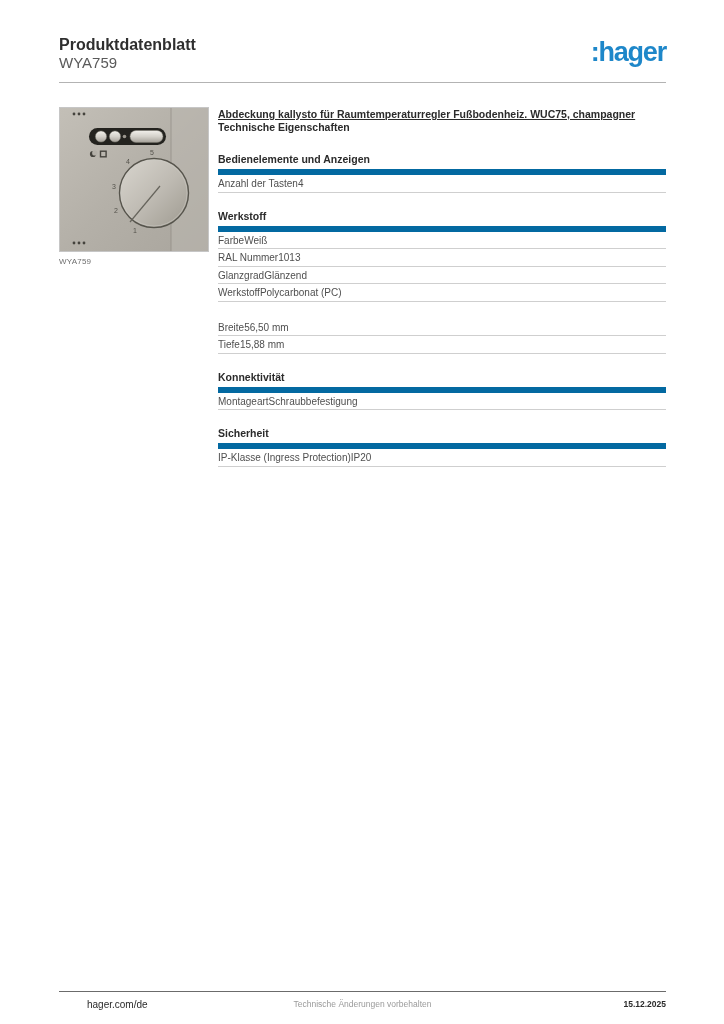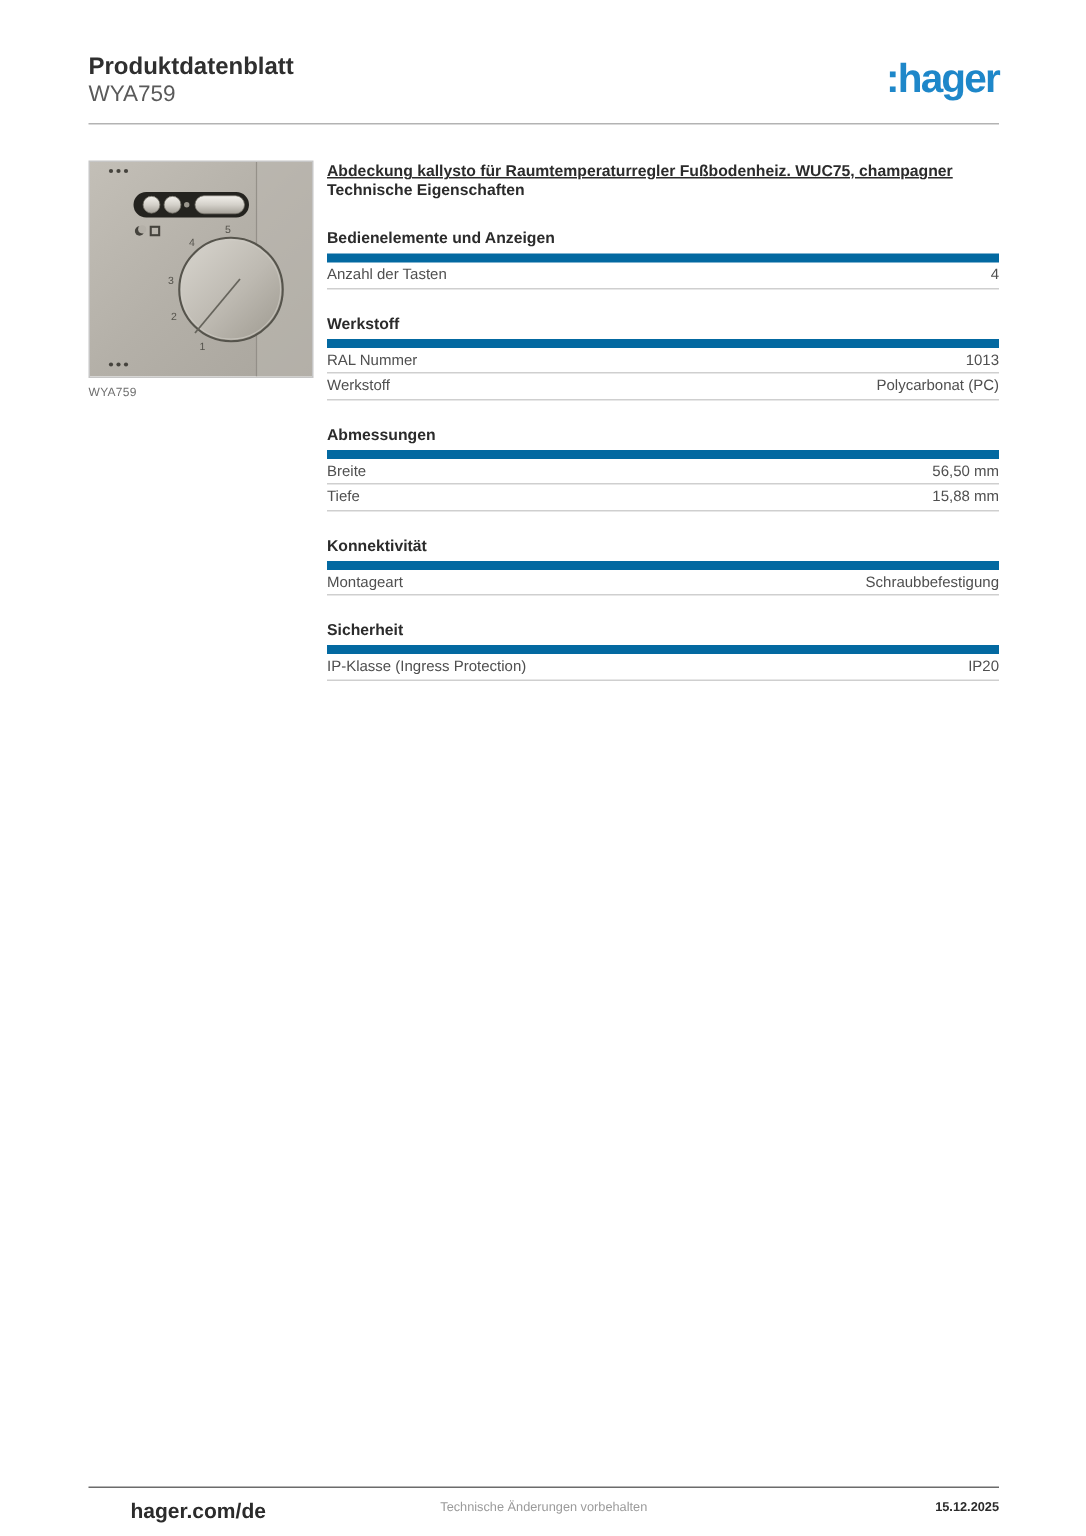--- a/index.html
+++ b/index.html
@@ -32,36 +32,36 @@
   .description { font-size: 10.5px; font-weight: bold; color: #2b2b2b; line-height: 13px; text-decoration: underline; }
   .tech-title { font-size: 10.5px; font-weight: bold; color: #2b2b2b; }
 
   .spec-sections { margin-top: 20px; }
   .spec-section { margin-bottom: 17px; }
   .spec-heading {
     font-size: 10.5px; font-weight: bold; color: #2b2b2b;
     padding-bottom: 4px; border-bottom: 6px solid #0369a1;
   }
   .spec-row {
-    display: flex; justify-content: space-between; align-items: baseline;
+    display: flex; justify-content: flex-start; align-items: baseline;
     font-size: 10px; color: #4f4f4f;
     padding: 3px 0 2.5px 0;
     border-bottom: 1px solid #cfcfcf;
     line-height: 11px;
   }
   .spec-label { text-align: left; }
   .spec-value { text-align: right; }
 
   
   .footer {
     position: absolute; left: 59px; right: 58px; bottom: 14px;
   }
   .footer-rule { border: none; border-top: 1px solid #6b6b6b; }
   .footer-row { position: relative; margin-top: 7px; height: 11px; }
-  .footer-left { position: absolute; left: 0; top: 0; font-size: 14px; font-weight: bold; color: #2b2b2b; padding-left: 28px; }
+  .footer-left { position: absolute; left: 0; top: 0; font-size: 10px; font-weight: normal; color: #2b2b2b; padding-left: 28px; }
   .footer-center { position: absolute; left: 0; right: 0; top: 0; text-align: center; font-size: 8.5px; color: #9a9a9a; }
   .footer-right { position: absolute; right: 0; top: 0; font-size: 8.5px; font-weight: bold; color: #2b2b2b; }
 </style>
 </head>
 <body>
 
 <div class="page">
   <div class="content">
 
     <div class="header">
@@ -152,30 +152,37 @@
             <section class="spec-section">
               <div class="spec-heading">Bedienelemente und Anzeigen</div>
               <div class="spec-row">
                 <span class="spec-label">Anzahl der Tasten</span>
                 <span class="spec-value">4</span>
               </div>
             </section>
             <section class="spec-section">
               <div class="spec-heading">Werkstoff</div>
               <div class="spec-row">
+                <span class="spec-label">Farbe</span>
+                <span class="spec-value">Weiß</span>
+              </div>
+              <div class="spec-row">
                 <span class="spec-label">RAL Nummer</span>
                 <span class="spec-value">1013</span>
               </div>
               <div class="spec-row">
+                <span class="spec-label">Glanzgrad</span>
+                <span class="spec-value">Glänzend</span>
+              </div>
+              <div class="spec-row">
                 <span class="spec-label">Werkstoff</span>
                 <span class="spec-value">Polycarbonat (PC)</span>
               </div>
             </section>
             <section class="spec-section">
-              <div class="spec-heading">Abmessungen</div>
               <div class="spec-row">
                 <span class="spec-label">Breite</span>
                 <span class="spec-value">56,50 mm</span>
               </div>
               <div class="spec-row">
                 <span class="spec-label">Tiefe</span>
                 <span class="spec-value">15,88 mm</span>
               </div>
             </section>
             <section class="spec-section">

